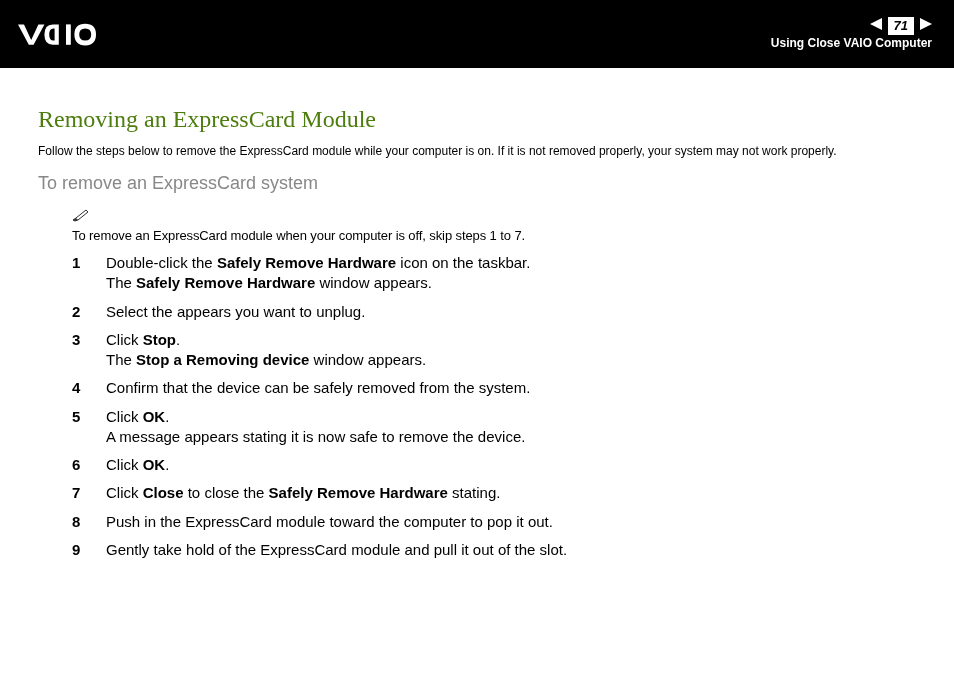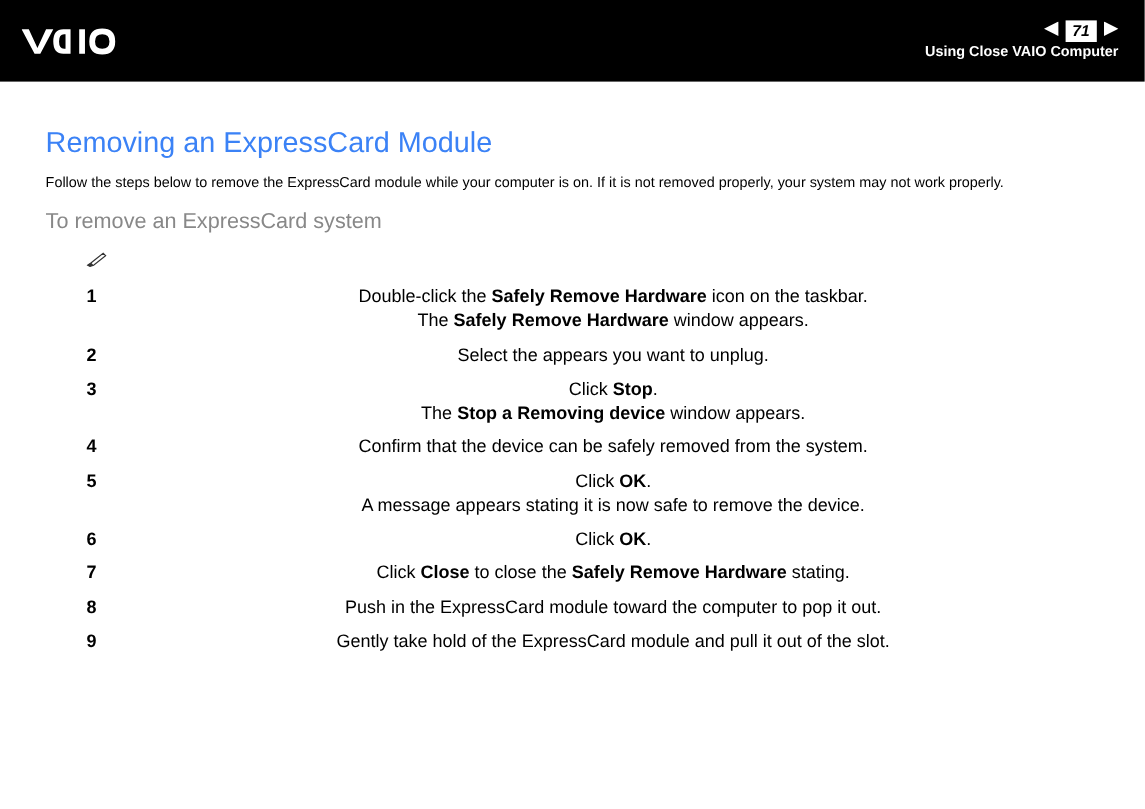--- a/index.html
+++ b/index.html
@@ -47,24 +47,25 @@
     font-weight: bold;
   }
   .chapter {
     font-weight: bold;
     font-size: 12px;
   }
   .content {
     padding: 38px 38px 0 38px;
   }
   h1.title {
-    color: #3b82f6;
+    color: #4d7c0f;
     font-weight: normal;
     font-size: 24px;
     margin-bottom: 10px;
+    font-family: Liberation Serif, serif;
   }
   p.intro {
     font-size: 12px;
     line-height: 1.35;
     margin-bottom: 14px;
   }
   h2.subhead {
     color: #888;
     font-weight: normal;
     font-size: 18px;
@@ -97,21 +98,20 @@
     line-height: 1.35;
     margin-bottom: 8px;
   }
   ol.steps li .num {
     font-weight: bold;
     width: 34px;
     flex-shrink: 0;
   }
   ol.steps li .txt {
     flex: 1;
-    text-align: center;
   }
   .b { font-weight: bold; }
 </style>
 </head>
 <body>
 
 <div class="header">
   <div class="logo">
     <svg viewBox="0 0 200 40" width="120" fill="#fff">
       <path d="M0 4 L10 4 L22 30 L34 4 L44 4 L26 38 L18 38 Z"></path>
@@ -143,20 +143,21 @@
   <p class="intro">Follow the steps below to remove the ExpressCard module while your computer is on. If it is not removed properly, your system may not work properly.</p>
   <h2 class="subhead">To remove an ExpressCard system</h2>
 
   <div class="note">
     <span class="note-icon">
       <svg width="20" height="14" viewBox="0 0 20 14">
         <path d="M1 12 L4 10 L14 2 L16 4 L6 12 L3 13 Z" fill="none" stroke="#333" stroke-width="1"></path>
         <path d="M1 12 L4 10 L6 12 L3 13 Z" fill="#333"></path>
       </svg>
     </span>
+    <span class="note-text">To remove an ExpressCard module when your computer is off, skip steps 1 to 7.</span>
   </div>
 
   <ol class="steps">
     <li>
       <span class="num">1</span>
       <span class="txt">
         <span>Double-click the </span><span class="b">Safely Remove Hardware</span><span> icon on the taskbar.</span><br>
         <span>The </span><span class="b">Safely Remove Hardware</span><span> window appears.</span>
       </span>
     </li>

